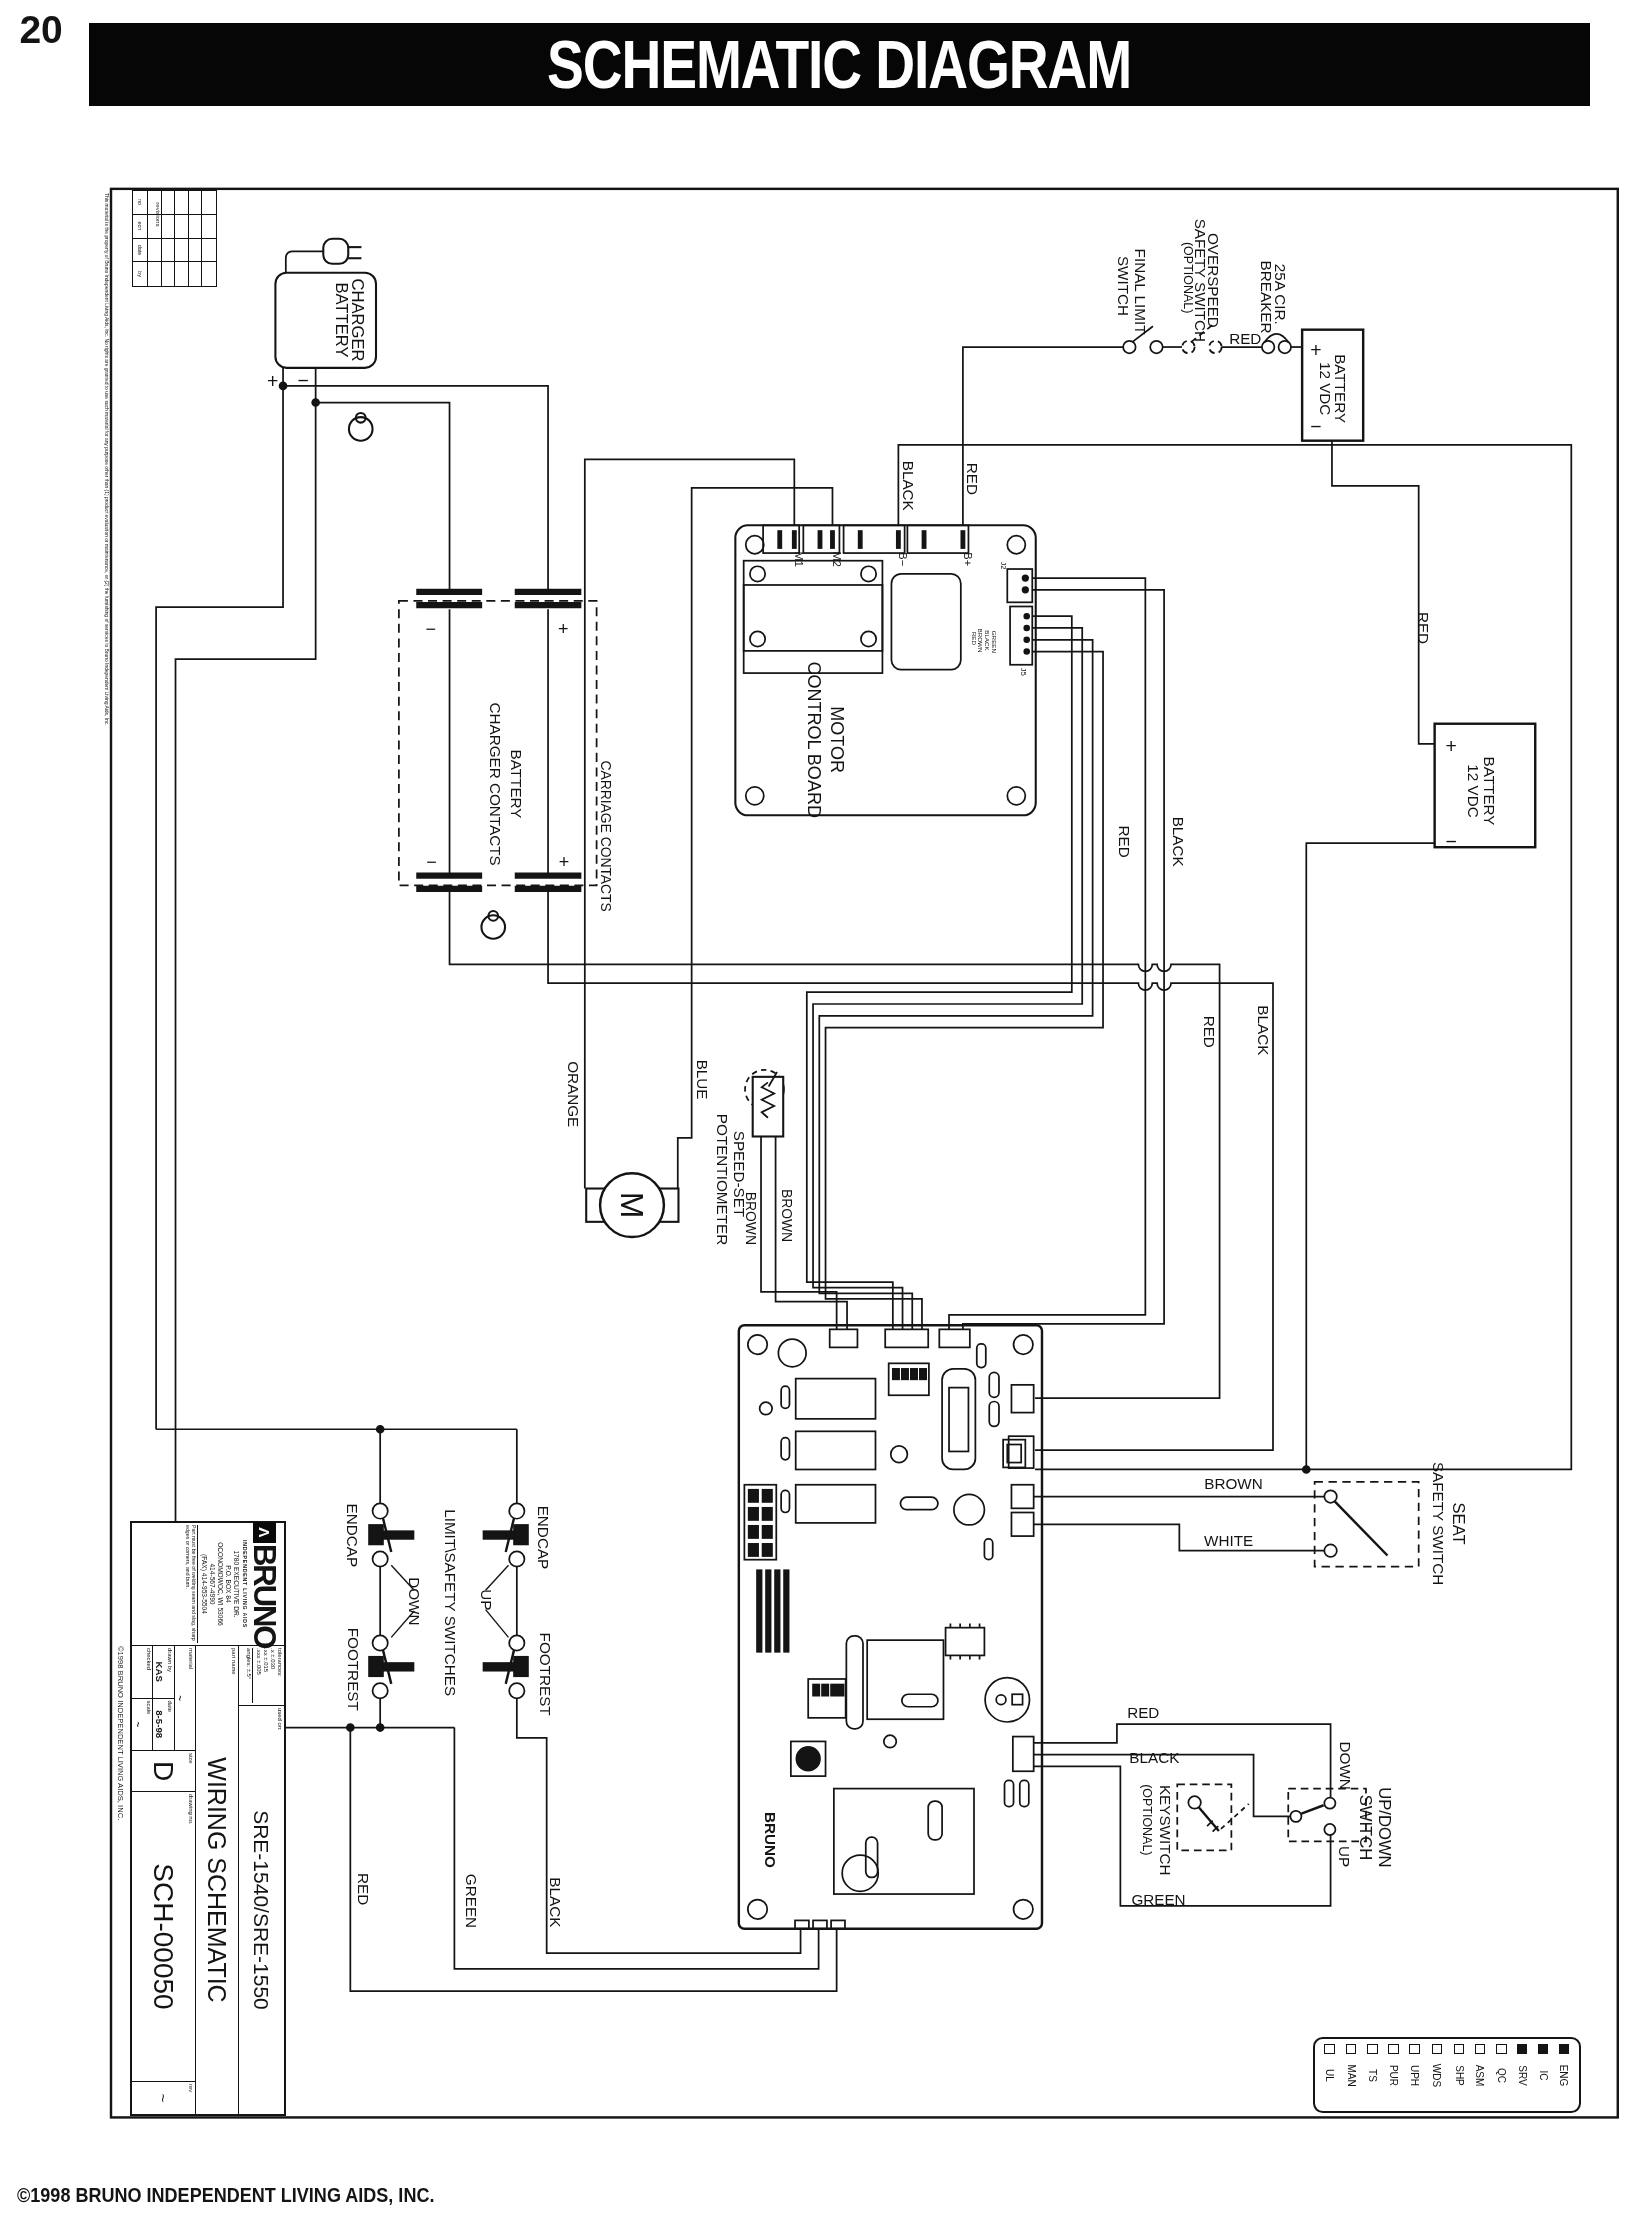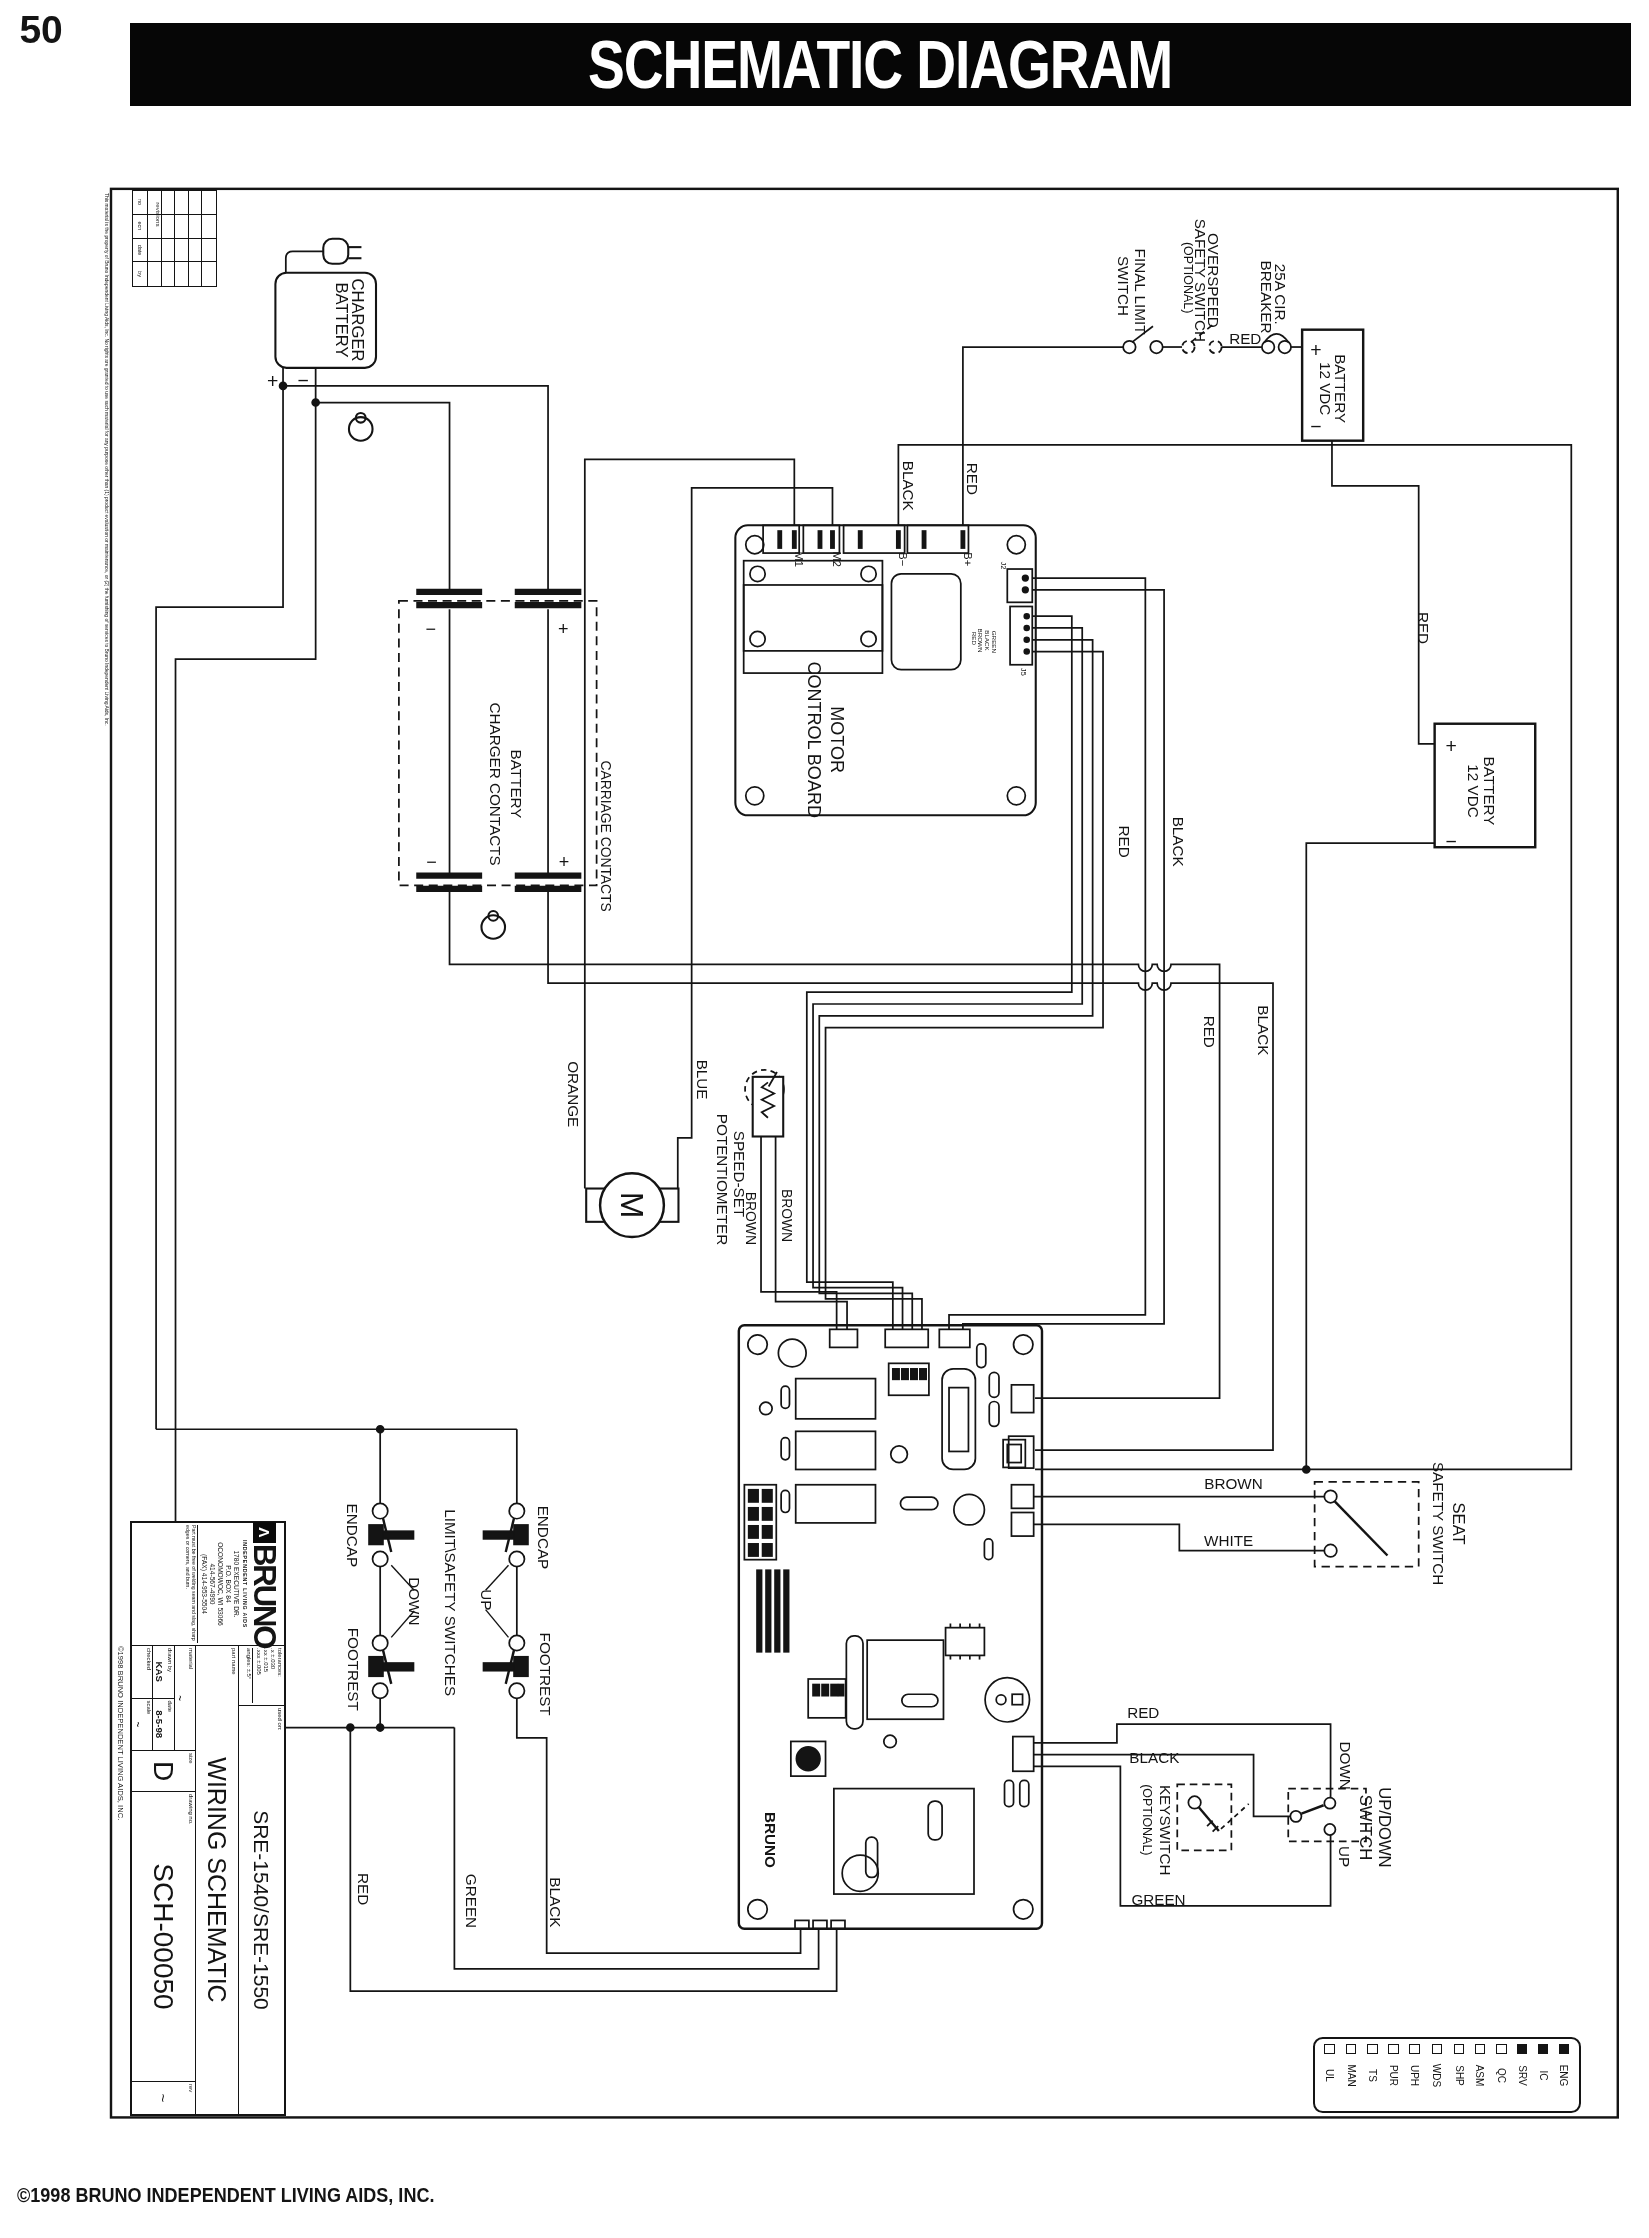--- a/index.html
+++ b/index.html
@@ -2,21 +2,21 @@
 <html style="font-size:11px"><head>
 <meta charset="utf-8">
 <style>
   html,body{margin:0;padding:0;background:#fff;}
   .page{position:relative;width:1649px;height:2239px;background:#fff;overflow:hidden;
         font-family:"Liberation Sans",sans-serif;color:#141414;}
   .abs{position:absolute;}
   
   .pagenum{left:19.4px;top:8.3px;font-size:39px;font-weight:bold;}
   .banner{left:89px;top:23px;width:1501px;height:83px;background:#060606;
-          display:flex;align-items:center;justify-content:center;margin-left:41px;}
+          display:flex;align-items:center;justify-content:center;}
   .banner span{color:#fff;font-size:69px;font-weight:bold;transform:scaleX(.8);
                letter-spacing:-1.4px;white-space:nowrap;}
   
   .rotblock{transform-origin:0 0;}
   .disclaimer{left:98px;top:193px;width:576px;height:11px;font-size:4.9px;line-height:5.5px;
               transform:rotate(90deg) translateY(-11px);}
   .sidecopy{left:115px;top:1646px;width:208px;height:9.7px;font-size:7.6px;
             transform:rotate(90deg) translateY(-9.7px);white-space:nowrap;}
   .revlabel{left:119px;top:229px;width:62px;height:8.3px;font-size:6.2px;
             transform:rotate(90deg) translateY(-8.3px);}
@@ -85,21 +85,21 @@
   svg text{font-family:"Liberation Sans",sans-serif;fill:#141414;}
   .t26{font-size:26px;} .t24{font-size:24px;} .t22{font-size:22px;} .t20{font-size:20px;}
   .t18{font-size:18px;} .t16{font-size:16px;} .t11{font-size:11px;} .t9{font-size:9px;}
   .t28{font-size:28px;} .t46{font-size:46px;}
 </style>
 </head>
 <body>
 
 <div class="page">
 
-  <div class="abs pagenum">50</div>
+  <div class="abs pagenum">20</div>
   <div class="abs banner">
     <span>SCHEMATIC DIAGRAM</span>
   </div>
 
   <svg class="abs" style="left:0;top:0" width="1649" height="2239" viewBox="0 0 2377 3227">
     <g fill="none" stroke="#141414" stroke-width="2.5">
 
       <rect x="160" y="272" width="2172" height="2780" stroke-width="3.5"></rect>
 
       <g>

